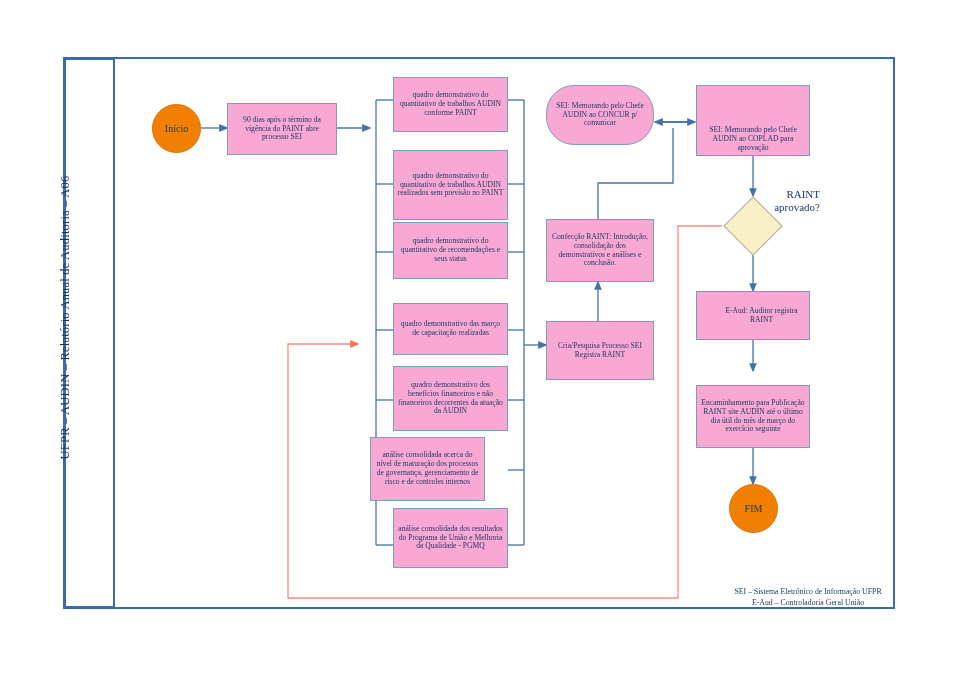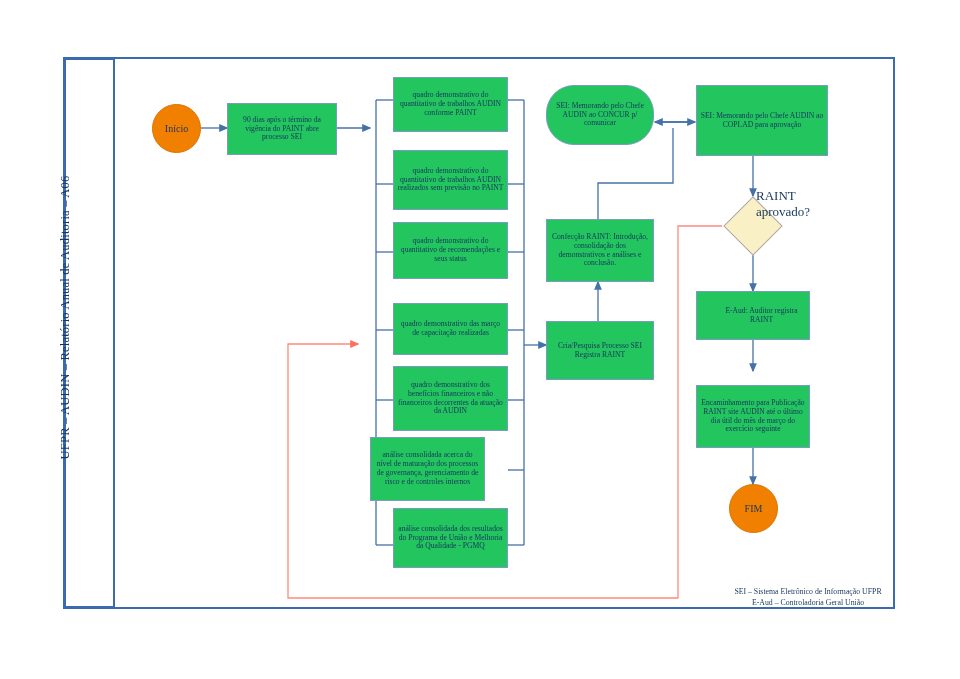--- a/index.html
+++ b/index.html
@@ -17,26 +17,26 @@
       transform:rotate(-90deg);transform-origin:center center;
       text-align:center;font-size:12.5px;letter-spacing:.2px;color:#17365d;
       white-space:nowrap;}
 
   
   #canvas{position:absolute;left:0;top:0;width:960px;height:679px;}
   #wires{position:absolute;left:0;top:0;width:960px;height:679px;}
 
   .node{position:absolute;box-sizing:border-box;display:flex;align-items:center;
         justify-content:center;text-align:center;line-height:1.18;}
-  .proc{background:#22c55e;border:1px solid #7B9AC4;font-size:7.6px;padding:2px 3px;}
+  .proc{background:#f9a8d4;border:1px solid #7B9AC4;font-size:7.6px;padding:2px 3px;}
   .term{background:#F28000;border:1px solid #D97400;border-radius:50%;
         font-size:10px;color:#17365d;}
   .diamond{background:#FAF0C6;border:1px solid #A9A9A9;
            transform:rotate(45deg);}
-  .dlabel{position:absolute;font-size:13px;text-align:left;line-height:1.2;}
+  .dlabel{position:absolute;font-size:11px;text-align:right;line-height:1.2;}
 
   #legend{position:absolute;font-size:7.8px;line-height:1.45;color:#17365d;
           text-align:center;white-space:pre-line;}
 </style>
 </head>
 <body>
 
 <div id="outer-frame"></div>
 <div id="inner-frame"></div>
 
@@ -108,21 +108,21 @@
   </div>
 
   <div class="node proc" style="left:227px;top:103px;width:110px;height:52px;">
     <span>90 dias após o término da vigência do PAINT abre processo SEI</span>
   </div>
 
   <div class="node proc" style="left:393px;top:77px;width:115px;height:55px;">
     <span>quadro demonstrativo do quantitativo de trabalhos AUDIN conforme PAINT</span>
   </div>
 
-  <div class="node proc" style="left:393px;top:150px;width:115px;height:60px;">
+  <div class="node proc" style="left:393px;top:150px;width:115px;height:70px;">
     <span>quadro demonstrativo do quantitativo de trabalhos AUDIN realizados sem previsão no PAINT</span>
   </div>
 
   <div class="node proc" style="left:393px;top:222px;width:115px;height:57px;">
     <span>quadro demonstrativo do quantitativo de recomendações e seus status</span>
   </div>
 
   <div class="node proc" style="left:393px;top:303px;width:115px;height:52px;">
     <span>quadro demonstrativo das março de capacitação realizadas</span>
   </div>
@@ -144,21 +144,21 @@
   </div>
 
   <div class="node proc" style="left:546px;top:219px;width:108px;height:63px;">
     <span>Confecção RAINT: Introdução, consolidação dos demonstrativos e análises e conclusão.</span>
   </div>
 
   <div class="node proc" style="left:546px;top:321px;width:108px;height:59px;">
     <span>Cria/Pesquisa Processo SEI Registra RAINT</span>
   </div>
 
-  <div class="node proc" style="left:696px;top:85px;width:132px;height:71px;">
+  <div class="node proc" style="left:696px;top:85px;width:114px;height:71px;align-items:flex-end;">
     <span>SEI: Memorando pelo Chefe AUDIN ao COPLAD para aprovação</span>
   </div>
 
   <div class="node diamond" style="left:732px;top:205px;width:42px;height:42px;"></div>
   <div class="dlabel" style="left:756px;top:188px;width:64px;">RAINT aprovado?</div>
 
   <div class="node proc" style="left:696px;top:291px;width:114px;height:49px;padding-left:20px;">
     <span>E-Aud: Auditor registra RAINT</span>
   </div>
 

